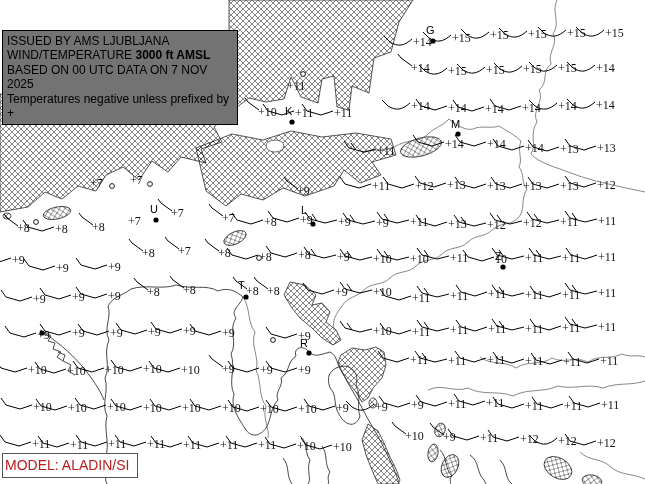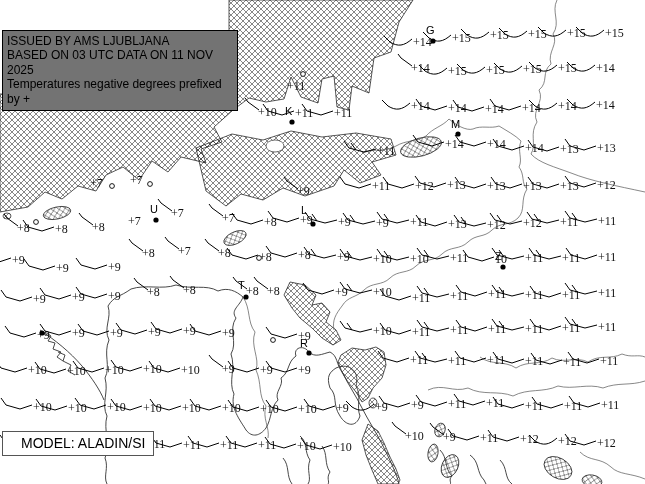--- a/index.html
+++ b/index.html
@@ -2,22 +2,22 @@
 <html><head>
 <meta charset="utf-8">
 <style>
   html,body{margin:0;padding:0;background:#888;}
   .stage{width:645px;height:484px;position:relative;background:#fff;outline:1px solid #000;
          overflow:hidden;font-family:"Liberation Sans",sans-serif;}
   .stage svg{position:absolute;left:0;top:0;}
   .infobox{position:absolute;left:2px;top:2px;width:226px;background:#737373;border:1px solid #000;
            padding:3px 4px 4px 4px;font-size:12px;line-height:14.4px;color:#000;z-index:5;margin-top:28px;}
   .infobox .b{font-weight:bold;}
-  .modelbox{position:absolute;left:2px;top:431px;background:#fff;border:1px solid #555;
-            padding:3px 8px 4px 18px;font-size:14px;color:#000000;z-index:5;}
+  .modelbox{position:absolute;left:2px;top:453px;background:#fff;border:1px solid #555;
+            padding:3px 8px 4px 2px;font-size:14px;color:#b91c1c;z-index:5;}
 </style>
 </head>
 <body>
 
 <div class="stage">
 
   <svg id="map" width="645" height="484" viewBox="0 0 645 484">
       <defs>
         <pattern id="xh" width="6" height="6" patternUnits="userSpaceOnUse">
           <path d="M0,0 L6,6 M6,0 L0,6" stroke="#222" stroke-width="0.55" fill="none"></path>
@@ -362,21 +362,22 @@
       <circle cx="303" cy="74" r="2.4" fill="#fff" stroke="#000" stroke-width="0.9"></circle>
       <circle cx="112" cy="186" r="2.4" fill="#fff" stroke="#000" stroke-width="0.9"></circle>
       <circle cx="150" cy="184" r="2.4" fill="#fff" stroke="#000" stroke-width="0.9"></circle>
       <circle cx="36" cy="222" r="2.4" fill="#fff" stroke="#000" stroke-width="0.9"></circle>
       <circle cx="259" cy="258" r="2.4" fill="#fff" stroke="#000" stroke-width="0.9"></circle>
       <circle cx="273" cy="340" r="2.4" fill="#fff" stroke="#000" stroke-width="0.9"></circle>
     </svg>
 
   <div class="infobox">
     <div>ISSUED BY AMS LJUBLJANA</div>
-    <div>BASED ON 03 UTC DATA ON 11 NOV 2025</div>
-    <div>Temperatures negative degrees prefixed by +</div>
+    <div><span>WIND/TEMPERATURE </span><span class="b">3000 ft AMSL</span></div>
+    <div>BASED ON 00 UTC DATA ON 7 NOV 2025</div>
+    <div>Temperatures negative unless prefixed by +</div>
   </div>
 
   <div class="modelbox">
     <span>MODEL: ALADIN/SI</span>
   </div>
 
 </div>
 
 </body></html>

